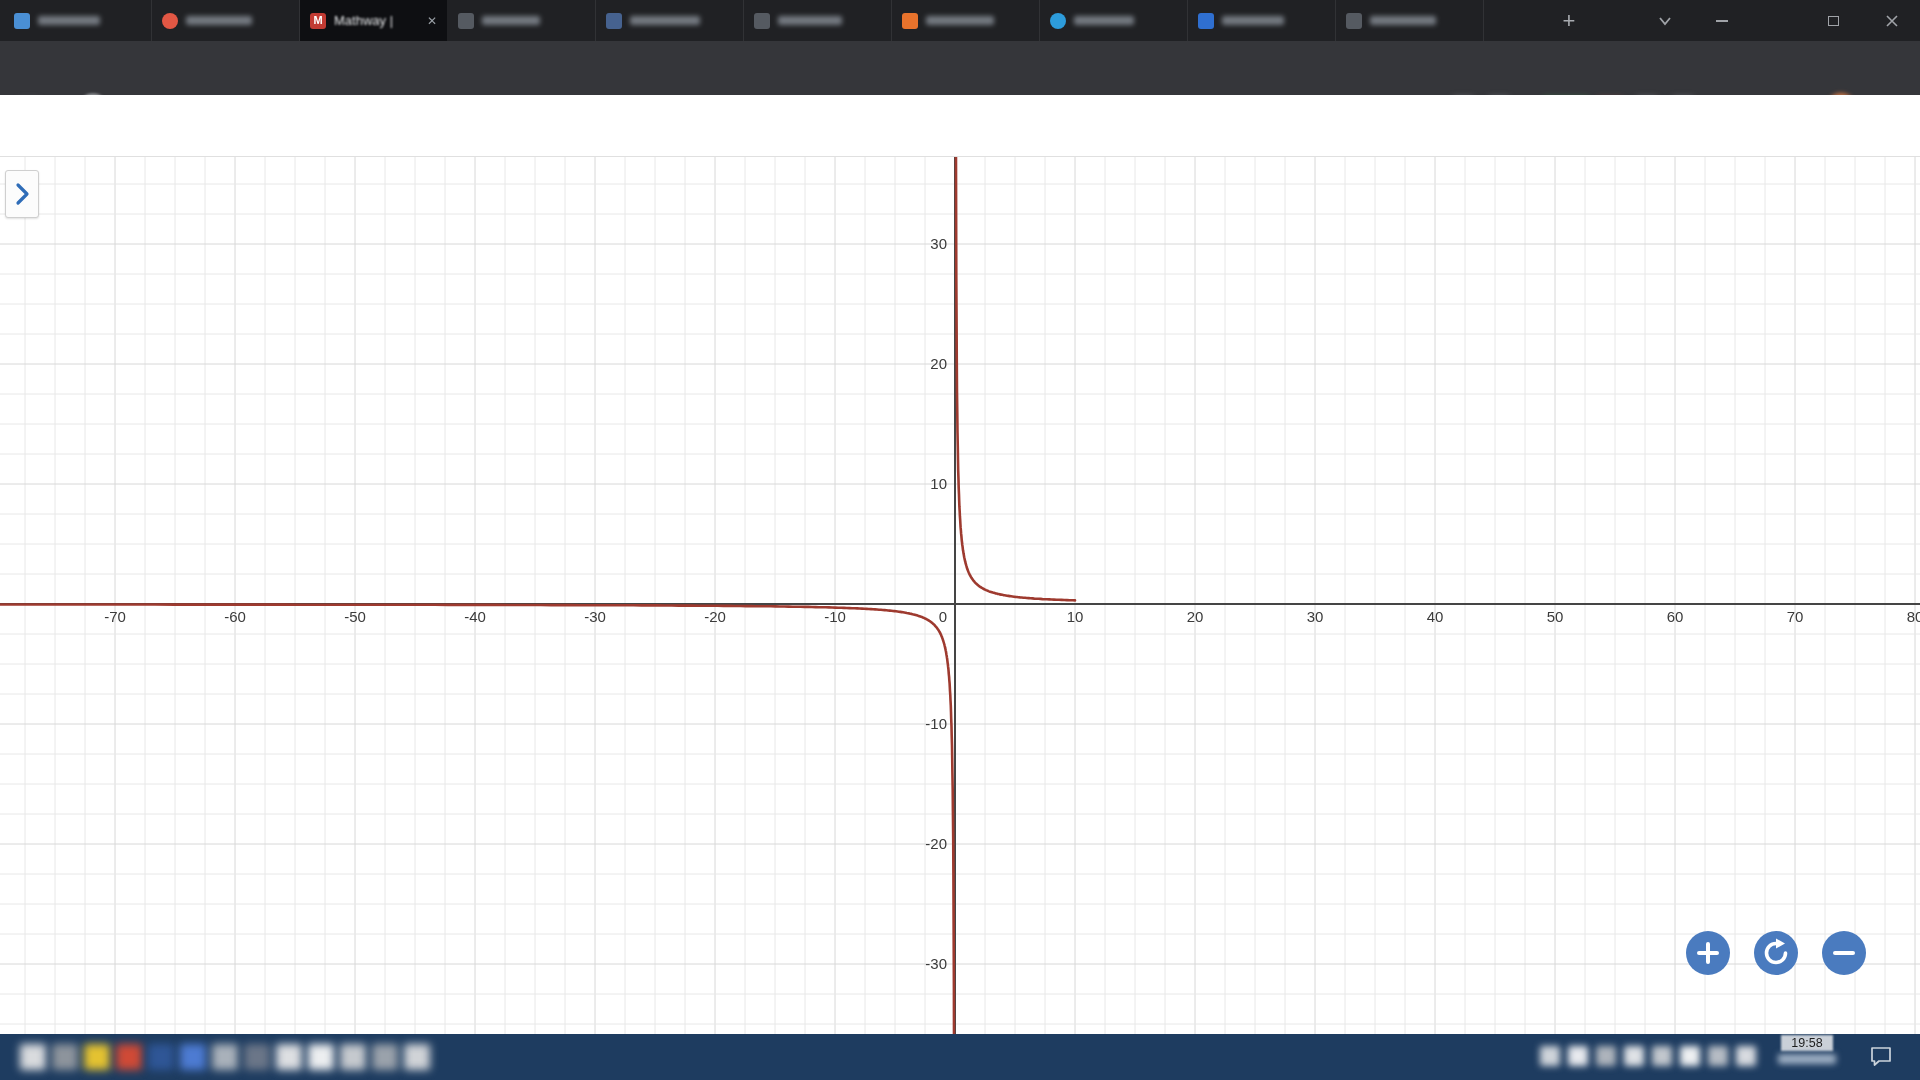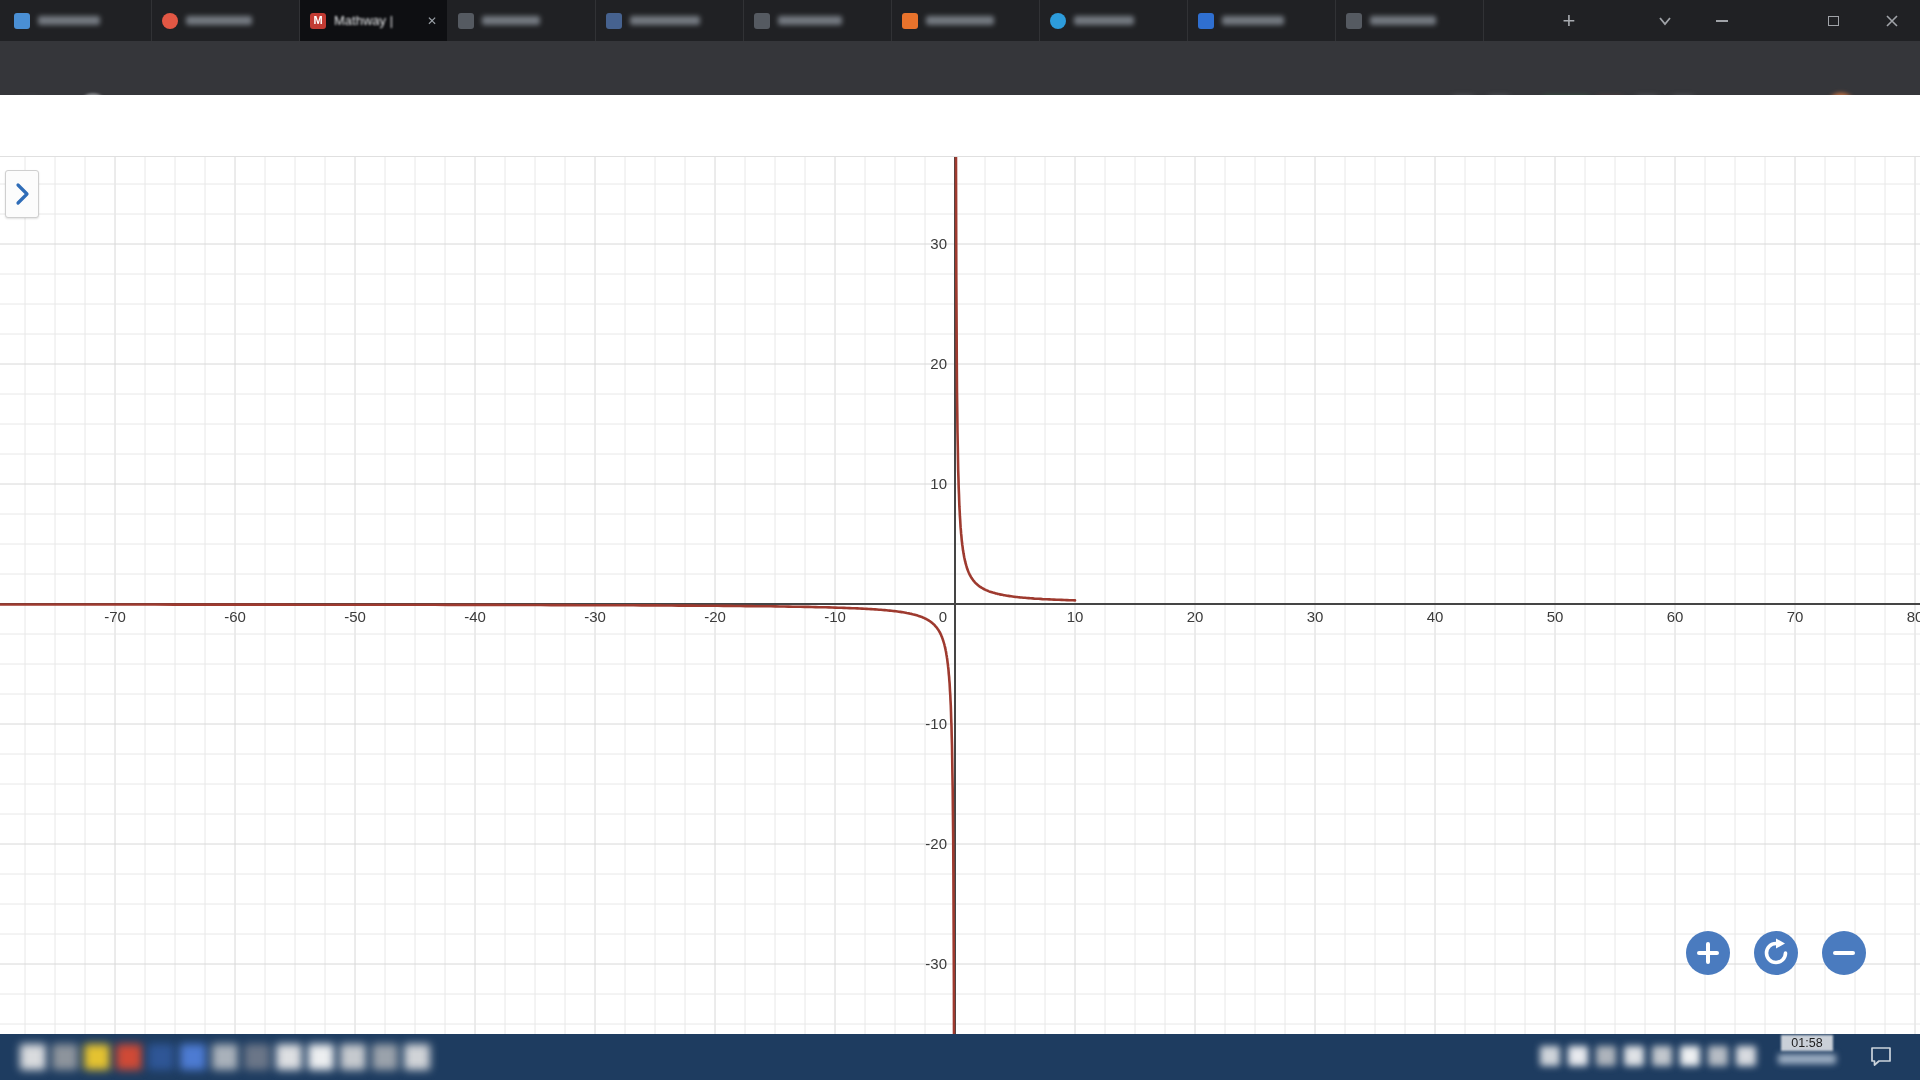--- a/index.html
+++ b/index.html
@@ -344,21 +344,21 @@
         <span class="tray-ico" style="background: rgb(207, 212, 218);"></span>
         <span class="tray-ico" style="background: rgb(232, 234, 238);"></span>
         <span class="tray-ico" style="background: rgb(174, 180, 188);"></span>
         <span class="tray-ico" style="background: rgb(223, 226, 230);"></span>
         <span class="tray-ico" style="background: rgb(194, 199, 205);"></span>
         <span class="tray-ico" style="background: rgb(238, 240, 242);"></span>
         <span class="tray-ico" style="background: rgb(182, 188, 196);"></span>
         <span class="tray-ico" style="background: rgb(216, 219, 224);"></span>
       </div>
     <span class="clock-patch"></span>
-    <span class="clock">01:58</span>
+    <span class="clock">19:58</span>
     <span class="clock-date-blur"></span>
     <span class="notif">
       <svg width="26" height="26" viewBox="0 0 26 26">
           <path d="M4 5 h18 v13 h-11 l-4.5 4 v-4 h-2.5 z" fill="none" stroke="#ccd4dc" stroke-width="1.7" stroke-linejoin="round"></path>
         </svg>
     </span>
   </div>
 
 </div>
 

